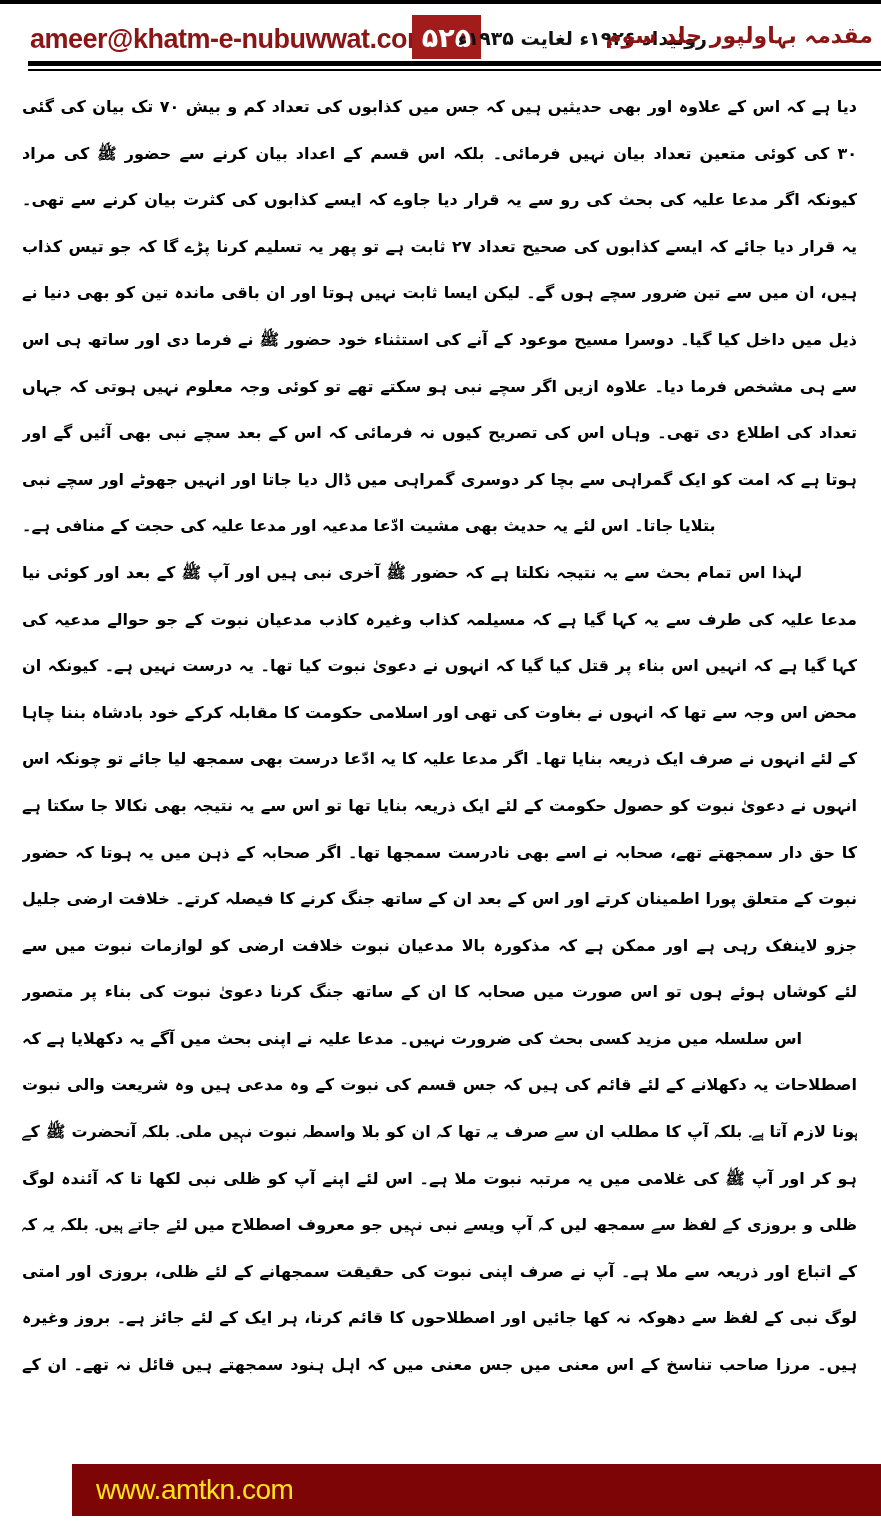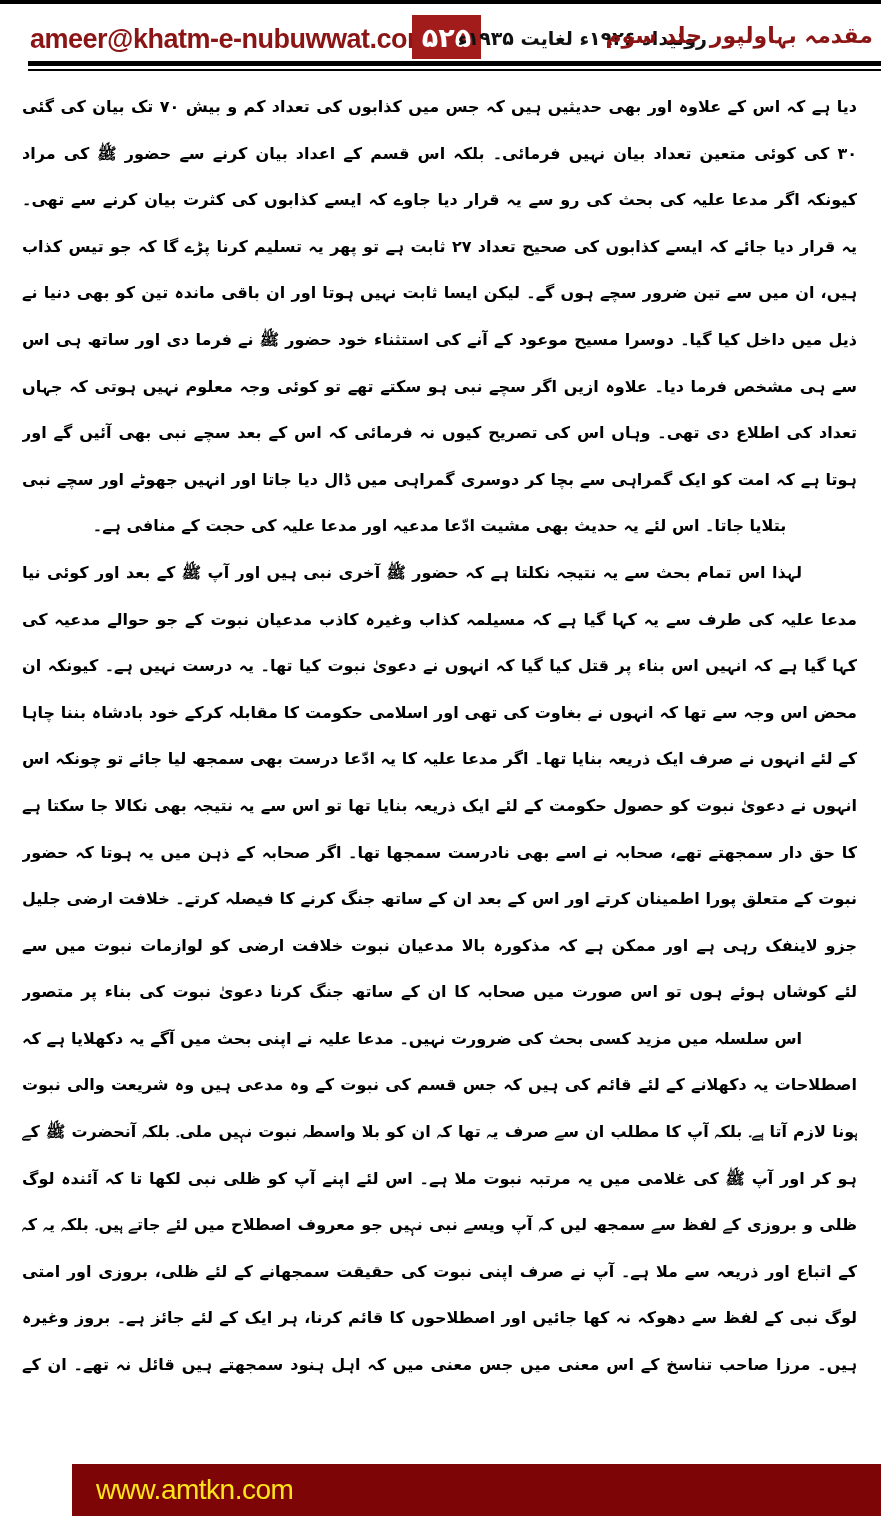--- a/index.html
+++ b/index.html
@@ -85,21 +85,21 @@
   }
   .line {
     height: 46.6px;
     line-height: 46.6px;
     font-size: 16px;
     font-weight: bold;
     white-space: nowrap;
     overflow: visible;
   }
   .line.justify { text-align: justify; text-align-last: justify; white-space: normal; overflow: hidden; }
-  .line.left { text-align: center; }
+  .line.left { text-align: left; }
   .line.indent { padding-right: 55px; }
   
   .footer-bar {
     position: absolute;
     left: 28px; top: 1464px;
     width: 825px; height: 52px;
     background: #7e0505;
     display: flex;
     align-items: center;
     justify-content: space-between;

